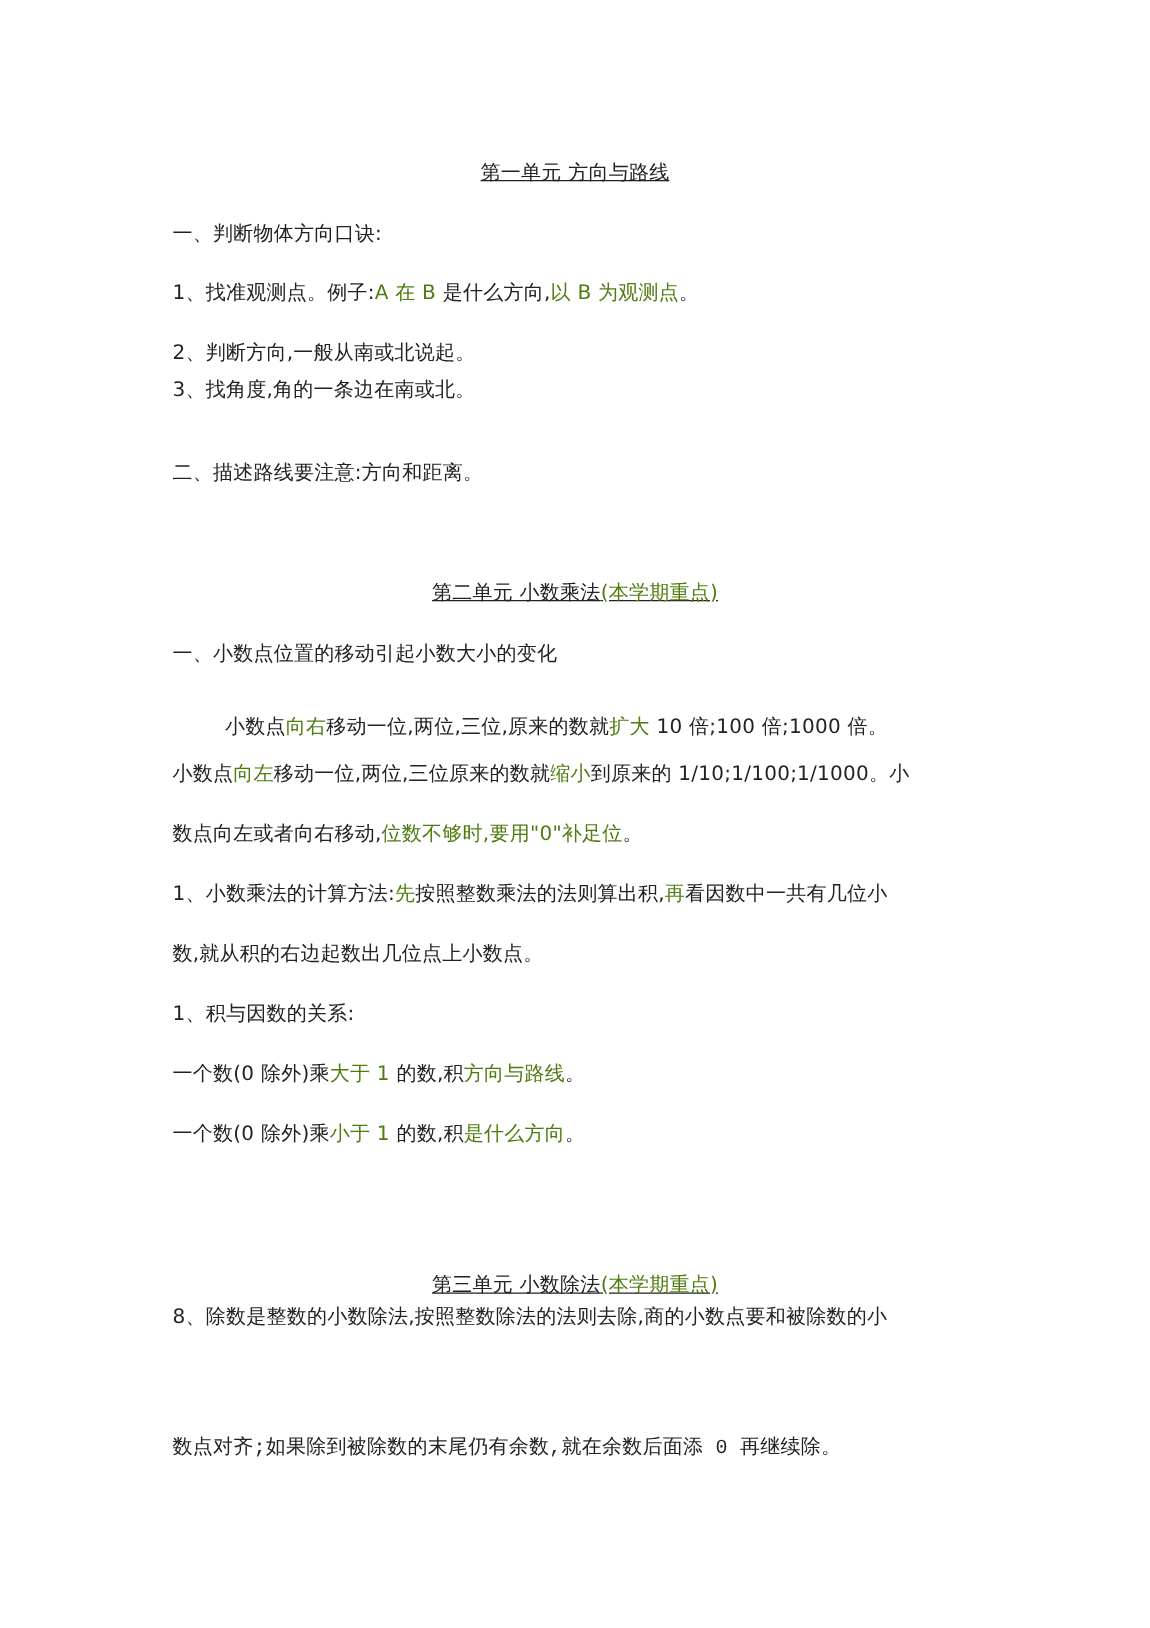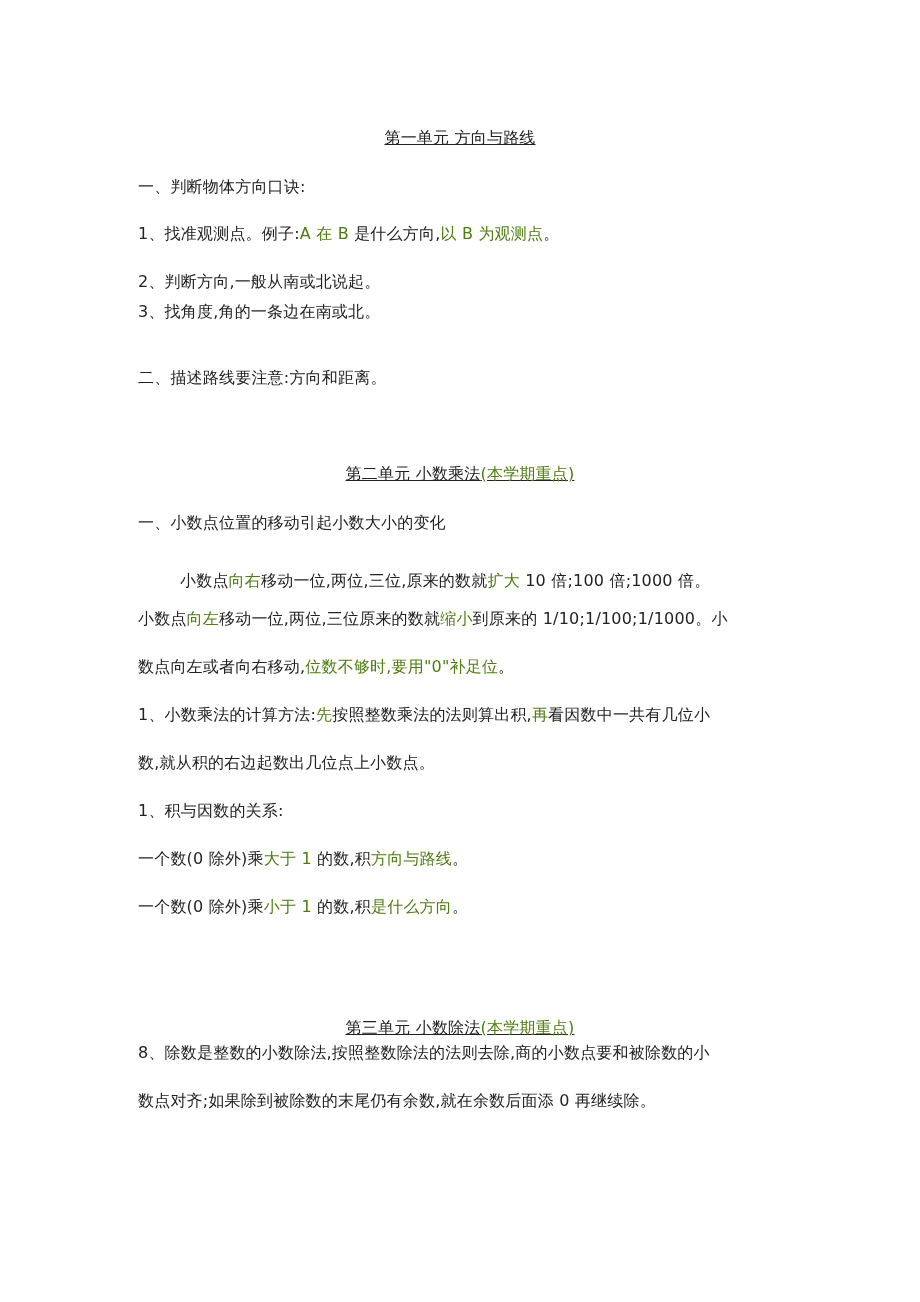--- a/index.html
+++ b/index.html
@@ -62,15 +62,15 @@
 <div class="line" style="top:895px;">
   <span>一个数(0 除外)乘</span><span class="red">小于 1</span><span> 的数,积</span><span class="red">是什么方向</span><span>。</span>
 </div>
 
 <div class="line title" style="top:1000px;margin-top:16px;">
   <span>第三单元 小数除法</span><span class="red">(本学期重点)</span>
 </div>
 <div class="line" style="top:1041px;">
   <span>8、除数是整数的小数除法,按照整数除法的法则去除,商的小数点要和被除数的小</span>
 </div>
-<div class="line" style="top:1089px;">
+<div class="line" style="top:1146px;font-family:Liberation Mono, monospace;">
   <span>数点对齐;如果除到被除数的末尾仍有余数,就在余数后面添 0 再继续除。</span>
 </div>
 
 </body></html>

